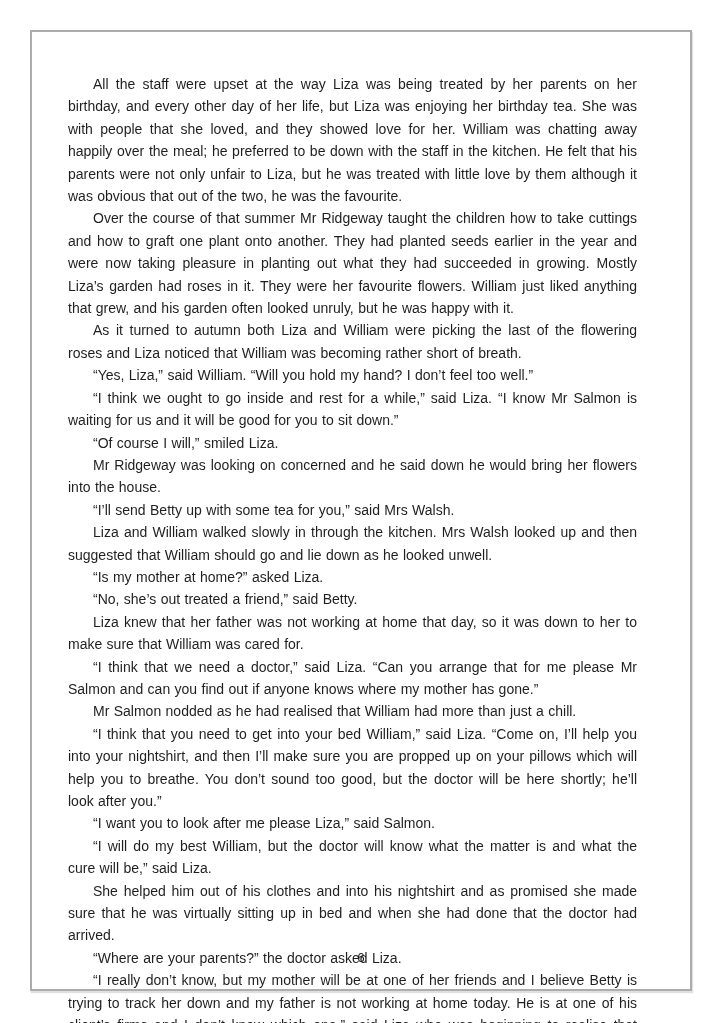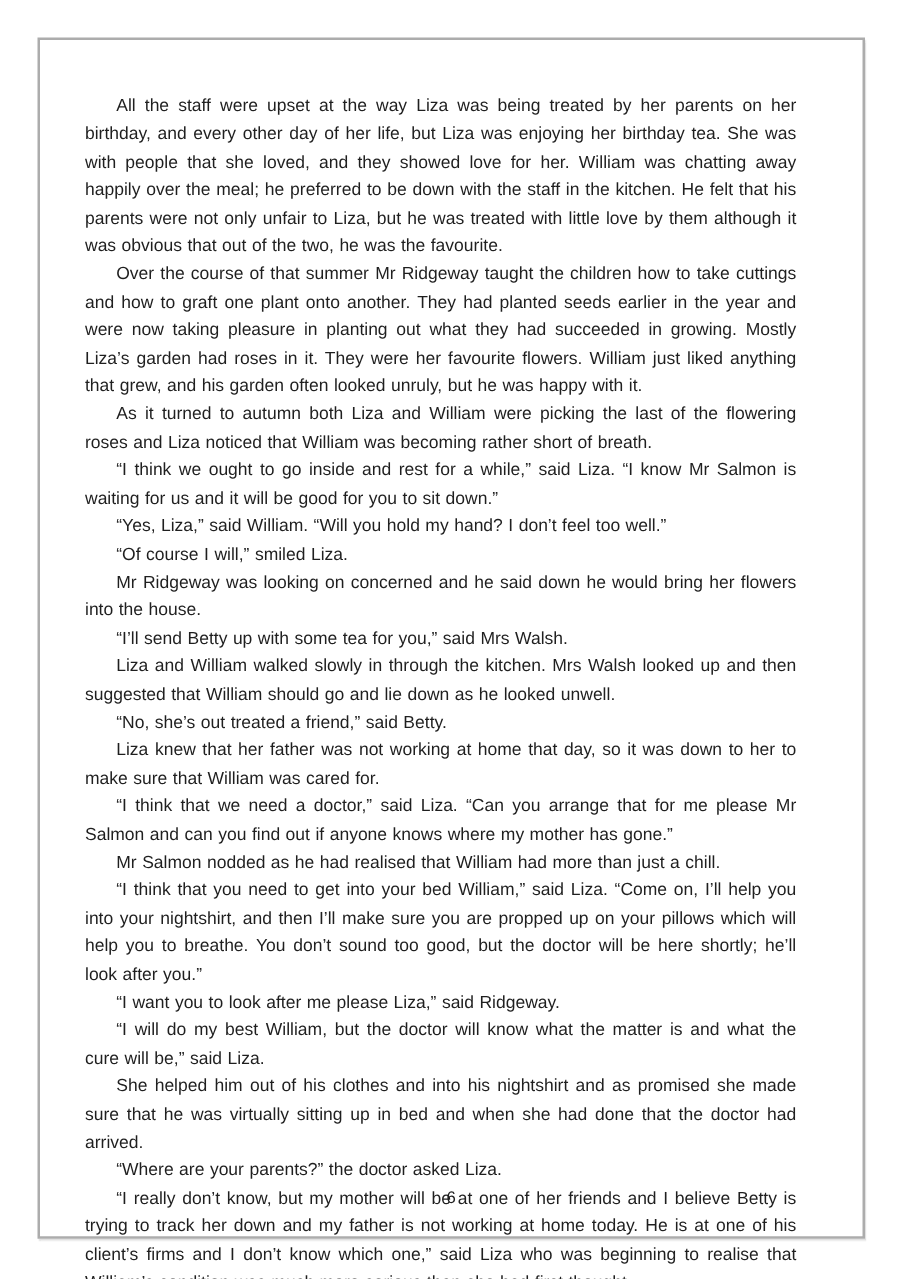--- a/index.html
+++ b/index.html
@@ -48,31 +48,32 @@
   }
 </style>
 </head>
 <body>
 
 <div class="page-frame">
   <div class="text-block">
     <p>All the staff were upset at the way Liza was being treated by her parents on her birthday, and every other day of her life, but Liza was enjoying her birthday tea. She was with people that she loved, and they showed love for her. William was chatting away happily over the meal; he preferred to be down with the staff in the kitchen. He felt that his parents were not only unfair to Liza, but he was treated with little love by them although it was obvious that out of the two, he was the favourite.</p>
     <p>Over the course of that summer Mr Ridgeway taught the children how to take cuttings and how to graft one plant onto another. They had planted seeds earlier in the year and were now taking pleasure in planting out what they had succeeded in growing. Mostly Liza’s garden had roses in it. They were her favourite flowers. William just liked anything that grew, and his garden often looked unruly, but he was happy with it.</p>
     <p>As it turned to autumn both Liza and William were picking the last of the flowering roses and Liza noticed that William was becoming rather short of breath.</p>
+    <p>“Yes, Liza,” said William. “Will you hold my hand? I don’t feel too well.”</p>
     <p>“I think we ought to go inside and rest for a while,” said Liza. “I know Mr Salmon is waiting for us and it will be good for you to sit down.”</p>
-    <p>“Yes, Liza,” said William. “Will you hold my hand? I don’t feel too well.”</p>
     <p>“Of course I will,” smiled Liza.</p>
     <p>Mr Ridgeway was looking on concerned and he said down he would bring her flowers into the house.</p>
     <p>“I’ll send Betty up with some tea for you,” said Mrs Walsh.</p>
     <p>Liza and William walked slowly in through the kitchen. Mrs Walsh looked up and then suggested that William should go and lie down as he looked unwell.</p>
+    <p>“Is my mother at home?” asked Liza.</p>
     <p>“No, she’s out treated a friend,” said Betty.</p>
     <p>Liza knew that her father was not working at home that day, so it was down to her to make sure that William was cared for.</p>
     <p>“I think that we need a doctor,” said Liza. “Can you arrange that for me please Mr Salmon and can you find out if anyone knows where my mother has gone.”</p>
     <p>Mr Salmon nodded as he had realised that William had more than just a chill.</p>
     <p>“I think that you need to get into your bed William,” said Liza. “Come on, I’ll help you into your nightshirt, and then I’ll make sure you are propped up on your pillows which will help you to breathe. You don’t sound too good, but the doctor will be here shortly; he’ll look after you.”</p>
-    <p>“I want you to look after me please Liza,” said Ridgeway.</p>
+    <p>“I want you to look after me please Liza,” said Salmon.</p>
     <p>“I will do my best William, but the doctor will know what the matter is and what the cure will be,” said Liza.</p>
     <p>She helped him out of his clothes and into his nightshirt and as promised she made sure that he was virtually sitting up in bed and when she had done that the doctor had arrived.</p>
     <p>“Where are your parents?” the doctor asked Liza.</p>
     <p>“I really don’t know, but my mother will be at one of her friends and I believe Betty is trying to track her down and my father is not working at home today. He is at one of his client’s firms and I don’t know which one,” said Liza who was beginning to realise that William’s condition was much more serious than she had first thought.</p>
   </div>
   <div class="page-number">6</div>
 </div>
 
 </body></html>

